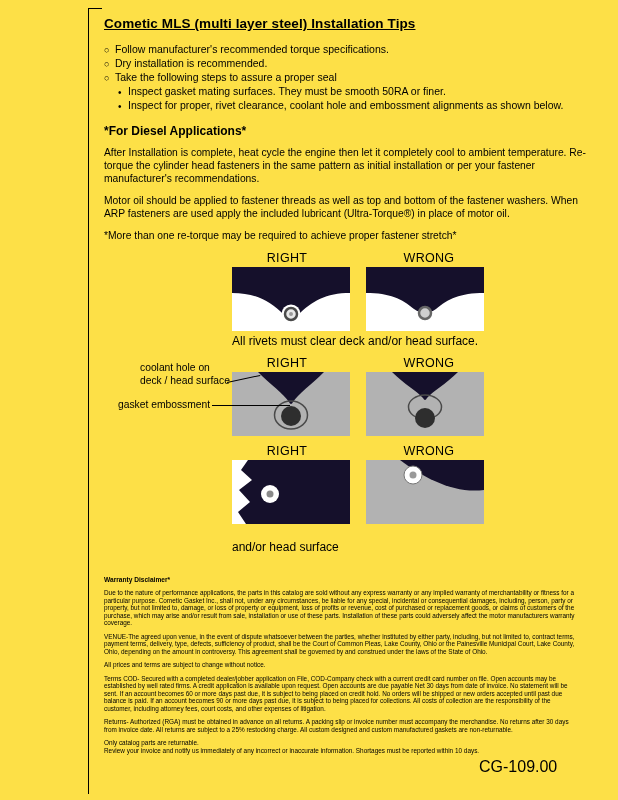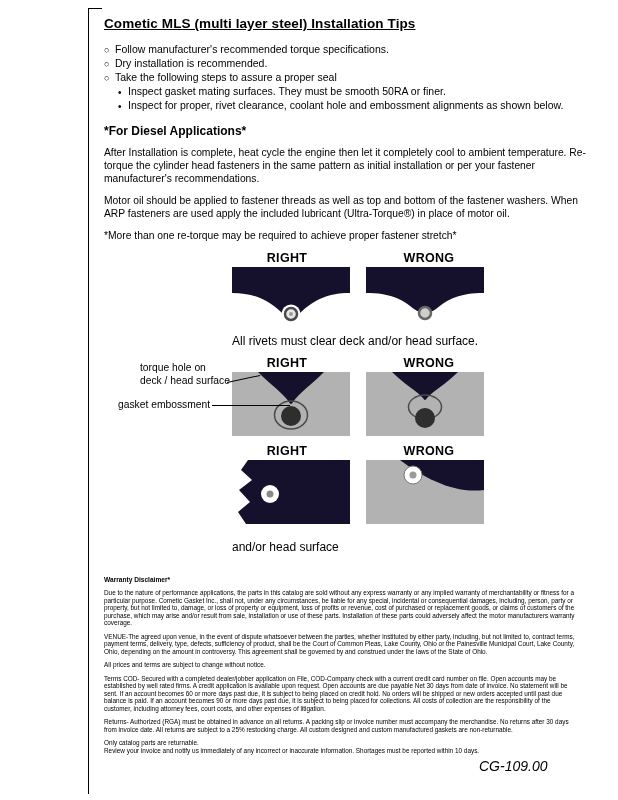--- a/index.html
+++ b/index.html
@@ -1,58 +1,58 @@
 <!DOCTYPE html>
 <html><head>
 <meta charset="utf-8">
 <style>
   * { margin:0; padding:0; box-sizing:border-box; }
   html,body { background:#e8e8e8; }
   body { font-family:"Liberation Sans", sans-serif; color:#000; }
   .page {
-    position:relative; width:618px; height:800px; background:#ffffff;
+    position:relative; width:618px; height:800px; background:#fde047;
     margin:0 auto; overflow:hidden;
   }
   .left-rule { position:absolute; left:88px; top:8px; height:786px; width:1px; background:#000; }
   .rule-tick { position:absolute; left:88px; top:8px; width:14px; height:1px; background:#000; }
 
   .content { position:absolute; left:104px; top:16px; width:492px; }
 
   .title { font-size:13.5px; font-weight:bold; text-decoration:underline; margin-bottom:12px; letter-spacing:.1px; }
 
   .bullet { display:flex; font-size:10.5px; line-height:13px; }
   .b-marker { width:11px; flex:none; font-size:9px; padding-top:1px; }
   .bullet.sub { margin-left:14px; }
   .bullet.sub .b-marker { font-size:10px; width:10px; }
 
   .diesel-heading { font-size:12px; font-weight:bold; margin-top:11px; margin-bottom:8px; }
   .para { font-size:10.3px; line-height:13px; margin-bottom:9px; }
   .note { font-size:10.3px; line-height:13px; margin-bottom:9px; }
 
   .figures { margin-left:128px; width:252px; }
   .fig { position:relative; margin-bottom:8px; }
-  .fig-headers { display:flex; gap:32px; margin-bottom:2px;font-weight:bold; }
+  .fig-headers { display:flex; gap:32px; margin-bottom:2px; }
   .fig-header { width:118px; text-align:center; font-size:12.5px; letter-spacing:.3px; }
   .fig-images { display:flex; gap:16px; }
   .fig-img { display:block; }
   .fig-caption { font-size:12px; line-height:13px; margin-top:4px; }
 
   .fig2-label { position:absolute; font-size:10.3px; line-height:12.5px; white-space:nowrap; }
   .fig2-label.coolant { left:-92px; top:6px; }
   .fig2-label.emboss  { left:-114px; top:43px; }
   .pointer-line { position:absolute; height:1px; background:#000; }
   .pointer-line.l1 { left:-5px; top:26px; width:34px; transform:rotate(-12deg); transform-origin:left center; }
   .pointer-line.l2 { left:-20px; top:49px; width:78px; }
 
   .disclaimer { position:absolute; left:104px; top:576px; width:472px; }
   .disc-title { font-size:6.6px; font-weight:bold; margin-bottom:6px; }
   .disc-p { font-size:6.4px; line-height:7.5px; margin-bottom:6px; }
   .disc-p.tight { margin-bottom:0; }
 
-  .doc-code { position:absolute; left:479px; top:758px; font-size:14px;font-style:italic; }
+  .doc-code { position:absolute; left:479px; top:758px; font-size:16px; }
 </style>
 </head>
 <body>
 
 <div class="page">
   <div class="left-rule"></div>
   <div class="rule-tick"></div>
 
   <div class="content">
 
@@ -103,21 +103,21 @@
             <rect width="118" height="64" fill="#ffffff"></rect>
             <path fill="#15102b" d="M0,0 H118 V26 C94,26 82,32 70,42 Q59,50 48,42 C36,32 24,26 0,26 Z"></path>
             <circle cx="59" cy="46" r="6" fill="#cfcfcf" stroke="#666666" stroke-width="2.5"></circle>
           </svg>
         </div>
         <div class="fig-caption">All rivets must clear deck and/or head surface.</div>
       </div>
 
       <div class="fig">
         <div class="fig2-label coolant">
-          <span>torque hole on</span><br>
+          <span>coolant hole on</span><br>
           <span>deck / head surface</span>
         </div>
         <div class="fig2-label emboss">gasket embossment</div>
         <div class="pointer-line l1"></div>
         <div class="pointer-line l2"></div>
 
         <div class="fig-headers">
           <div class="fig-header">RIGHT</div>
           <div class="fig-header">WRONG</div>
         </div>

